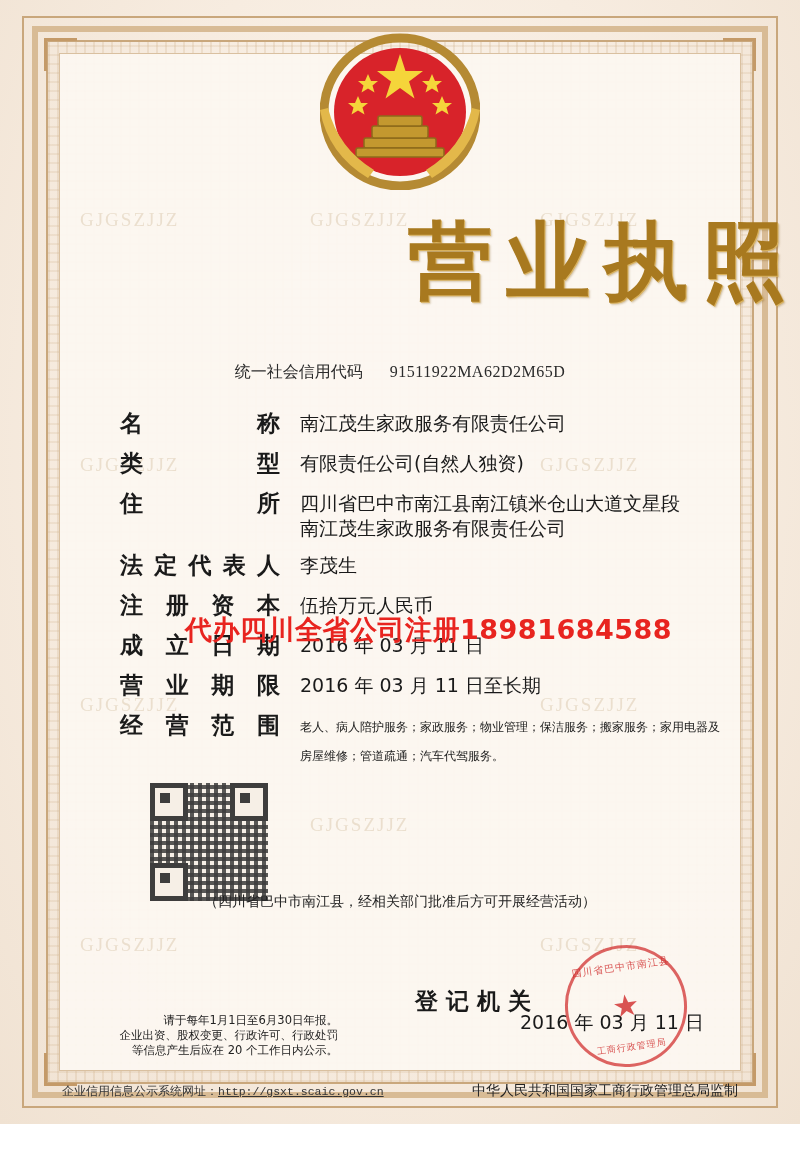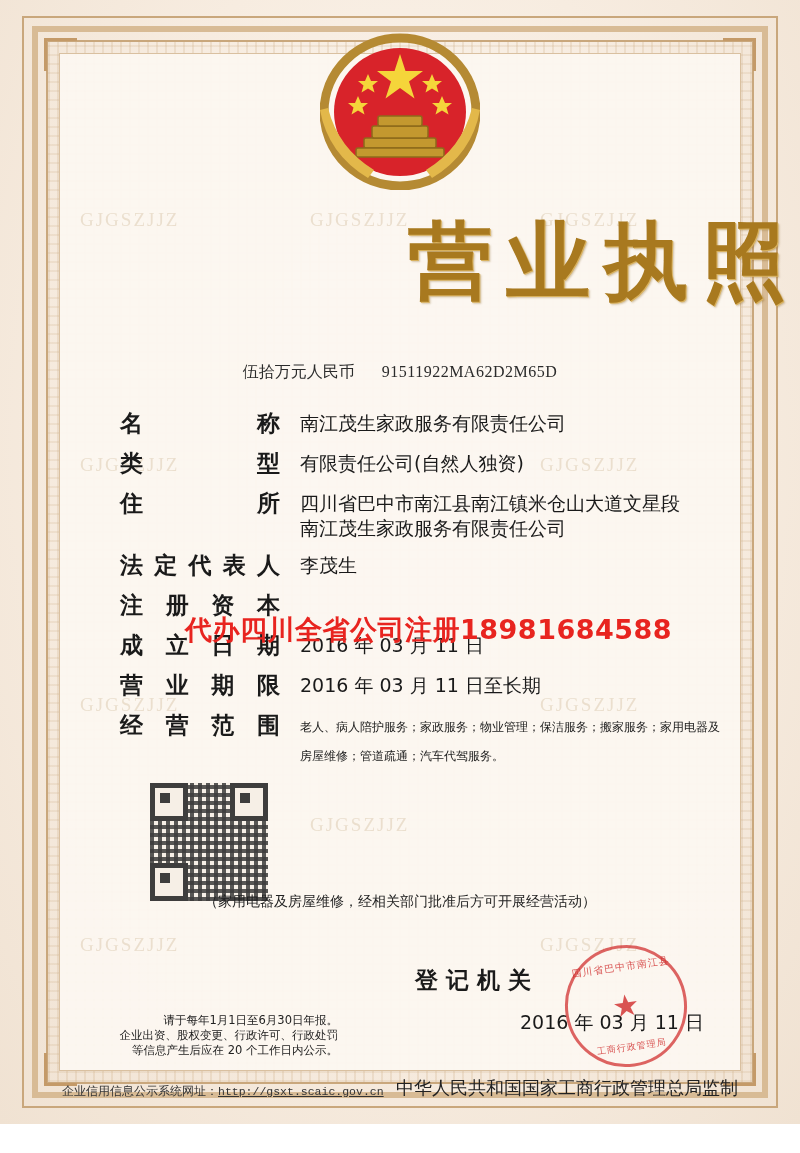--- a/index.html
+++ b/index.html
@@ -163,21 +163,21 @@
     top: 893px;
     left: 0; right: 0;
     text-align: center;
     font-size: 14px;
     color: #222;
     font-family: "DejaVu Sans", sans-serif;
   }
 
   .registry {
     position: absolute;
-    top: 965px;
+    top: 986px;
     left: 415px;
     font-size: 23px;
     letter-spacing: 8px;
     font-family: Liberation Serif, serif;
     color: #1a1a1a;
     font-weight: 600;
   }
   .issue-date {
     position: absolute;
     top: 1010px;
@@ -278,21 +278,21 @@
   }
   .footer-left .url {
     font-family: "Liberation Mono", monospace;
     font-size: 11.5px;
     text-decoration: underline;
   }
   .footer-right {
     position: absolute;
     right: 62px;
     bottom: 24px;
-    font-size: 18px;
+    font-size: 14px;
     color: #222;
     font-family: "DejaVu Sans", sans-serif;
   }
 </style>
 </head>
 <body>
 
 <div class="license">
 
   <div class="border-outer"></div>
@@ -335,21 +335,21 @@
     </g>
     <g fill="#e3b84a">
       <path d="M8,78 q10,40 46,62 l-6,8 q-40,-24 -48,-68 z"></path>
       <path d="M152,78 q-10,40 -46,62 l6,8 q40,-24 48,-68 z"></path>
     </g>
   </svg>
 
   <div class="title">营业执照</div>
 
   <div class="credit-code">
-    <span>伍拾万元人民币</span><span class="code-num">91511922MA62D2M65D</span>
+    <span>统一社会信用代码</span><span class="code-num">91511922MA62D2M65D</span>
   </div>
 
   <div class="fields">
 
     <div class="row">
       <div class="label">
           <span>名</span>
           <span>称</span>
         </div>
       <div class="value">南江茂生家政服务有限责任公司</div>
@@ -383,20 +383,21 @@
       <div class="value">李茂生</div>
     </div>
 
     <div class="row">
       <div class="label">
           <span>注</span>
           <span>册</span>
           <span>资</span>
           <span>本</span>
         </div>
+      <div class="value">伍拾万元人民币</div>
     </div>
 
     <div class="row">
       <div class="label">
           <span>成</span>
           <span>立</span>
           <span>日</span>
           <span>期</span>
         </div>
       <div class="value">2016 年 03 月 11 日</div>
@@ -431,21 +432,21 @@
     <div class="qr-corner" style="right:0;top:0;">
         <i></i>
       </div>
     <div class="qr-corner" style="left:0;bottom:0;">
         <i></i>
       </div>
   </div>
 
   <div class="red-overlay">代办四川全省公司注册18981684588</div>
 
-  <div class="note-approval">（家用电器及房屋维修，经相关部门批准后方可开展经营活动）</div>
+  <div class="note-approval">（四川省巴中市南江县，经相关部门批准后方可开展经营活动）</div>
 
   <div class="registry">登记机关</div>
   <div class="issue-date">2016 年 03 月 11 日</div>
 
   <div class="seal">
     <div class="seal-text">四川省巴中市南江县</div>
     <div class="seal-star">★</div>
     <div class="seal-text bottom">工商行政管理局</div>
   </div>
 

